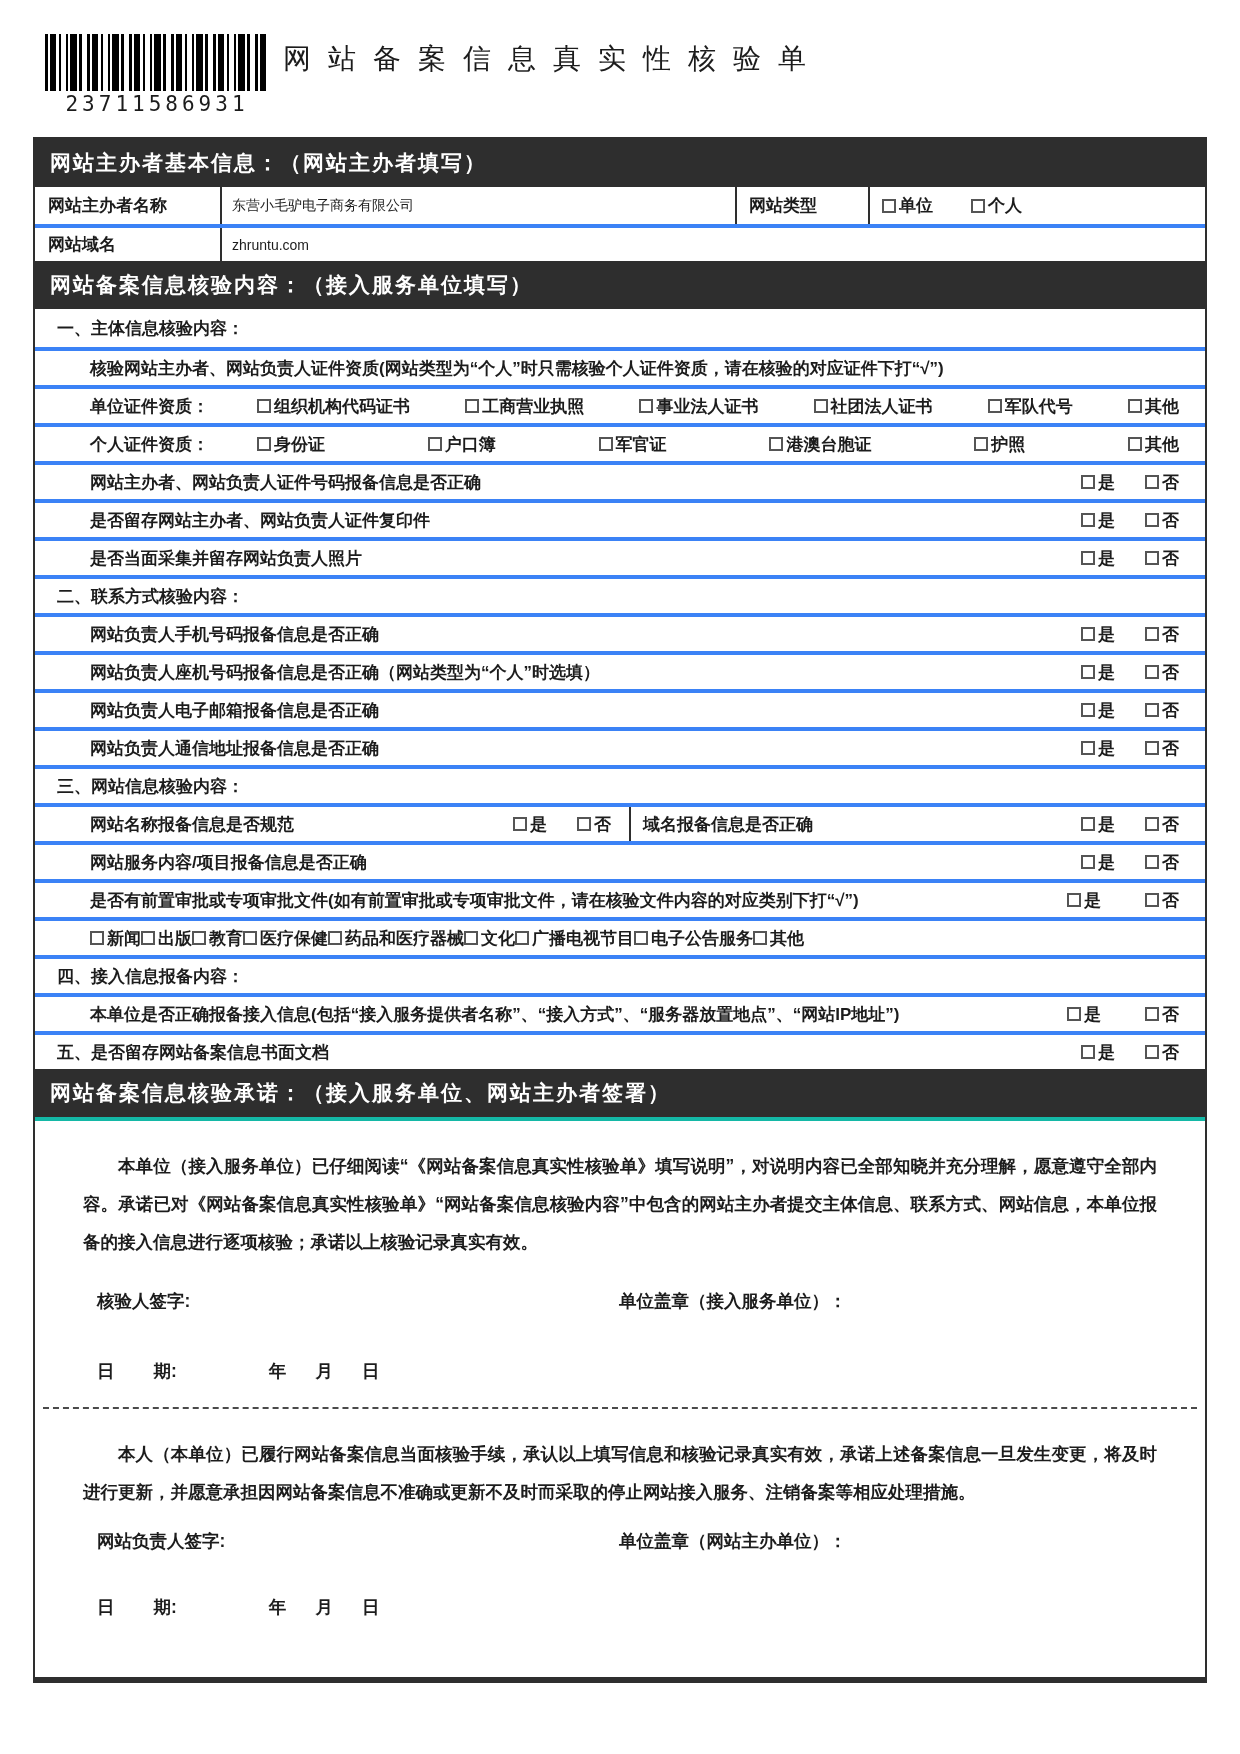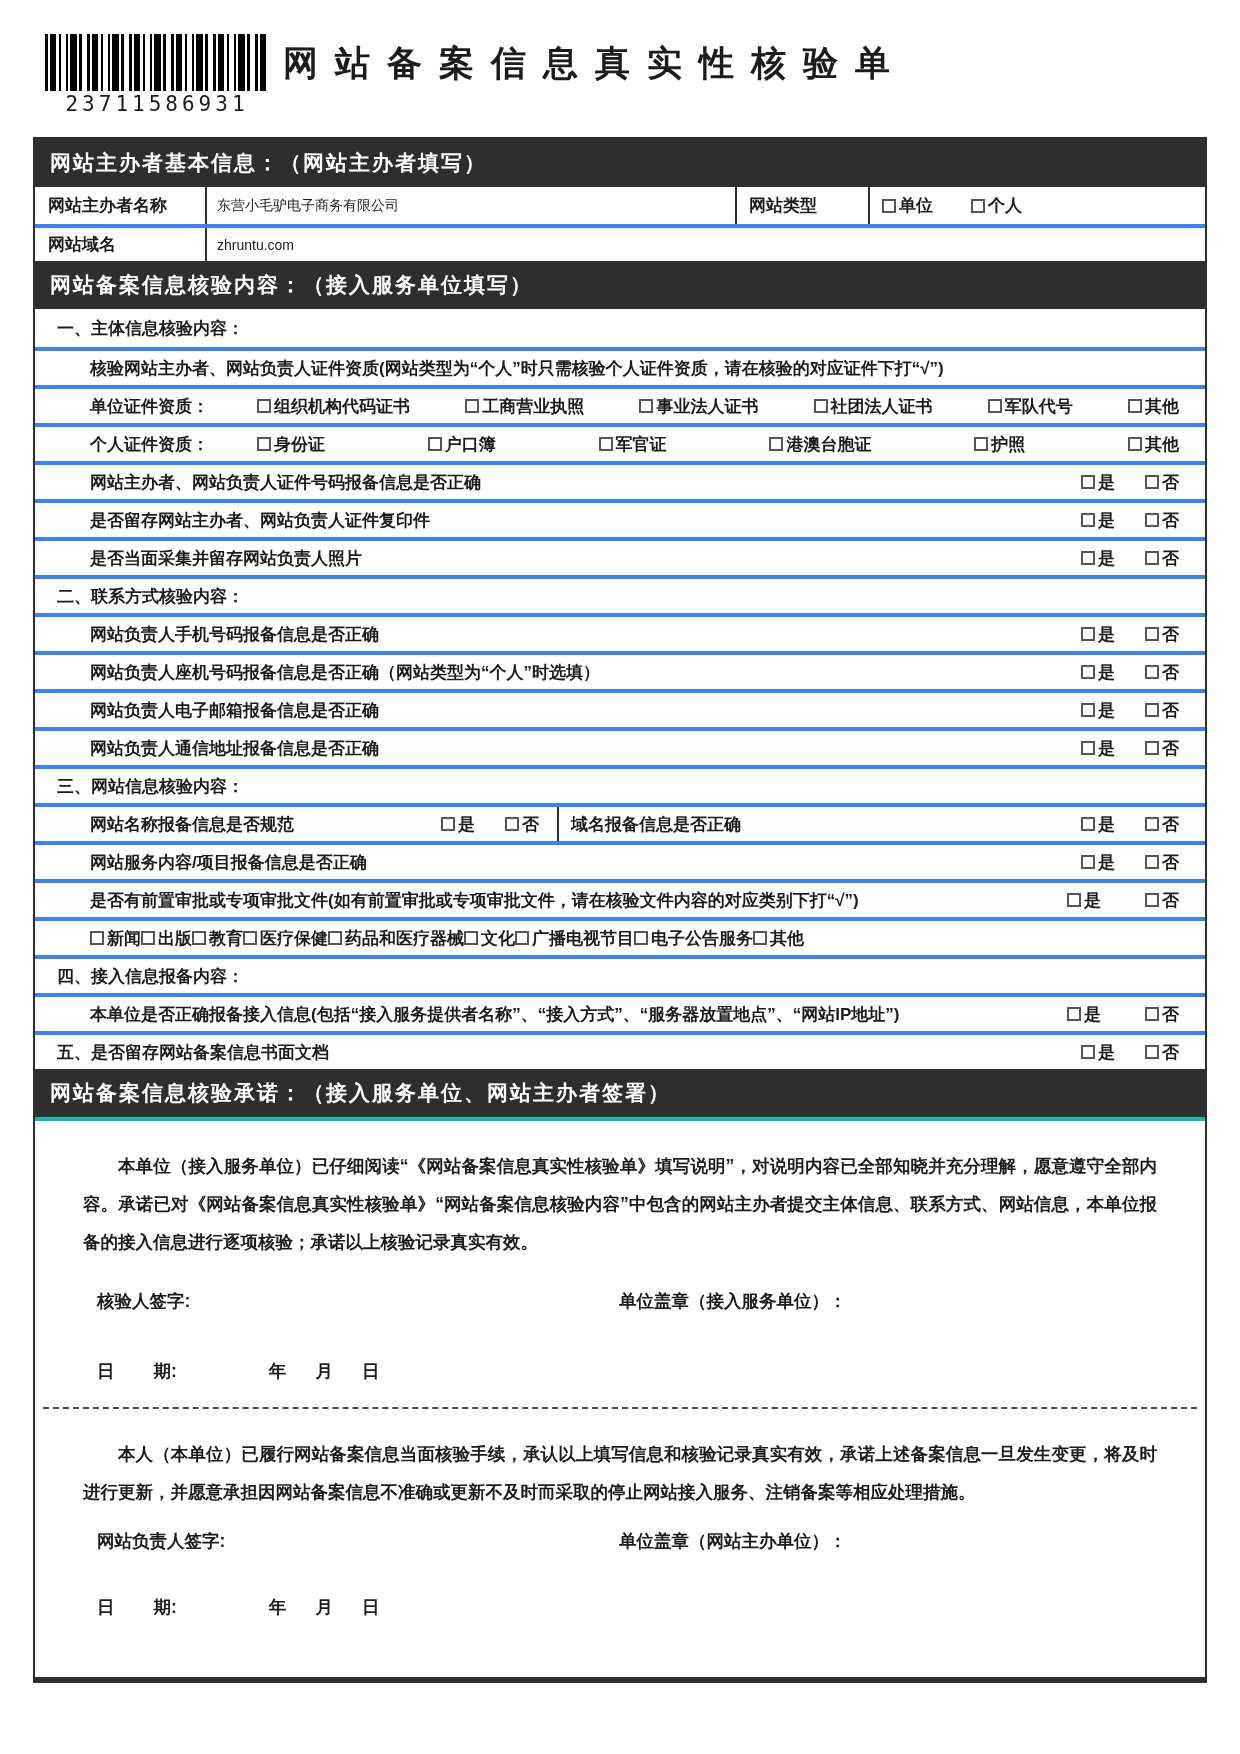--- a/index.html
+++ b/index.html
@@ -6,50 +6,50 @@
   body{width:1240px;height:1754px;font-family:"Liberation Sans",sans-serif;color:#1c1c1c;}
   .page{position:relative;width:1240px;height:1754px;background:#fff;overflow:hidden;}
 
   
   .top{display:flex;align-items:flex-start;padding:34px 0 0 45px;}
   .barcode-block{width:224px;flex:0 0 auto;}
   .barcode{height:57px;width:222px;background:repeating-linear-gradient(90deg,
     #000 0 3px,#fff 3px 5px,#000 5px 11px,#fff 11px 14px,#000 14px 16px,#fff 16px 21px,
     #000 21px 23px,#fff 23px 25px,#000 25px 32px,#fff 32px 34px,#000 34px 37px,#fff 37px 42px);}
   .barcode-num{font-family:"DejaVu Sans Mono",monospace;font-size:21px;letter-spacing:4px;margin-top:1px;text-align:center;}
-  .title{font-size:35px;font-weight:700;letter-spacing:17px;margin:6px 0 0 14px;white-space:nowrap;}
+  .title{font-size:28px;font-weight:400;letter-spacing:17px;margin:6px 0 0 14px;white-space:nowrap;}
 
   
   .form{position:absolute;left:33px;top:137px;width:1174px;height:1546px;box-sizing:border-box;
         border:2px solid #2e2e2e;border-bottom-width:6px;background:#fff;display:flex;flex-direction:column;}
   .bar{height:48px;flex:0 0 auto;background:#2e2e2e;color:#fff;display:flex;align-items:center;
        padding-left:15px;font-size:21px;font-weight:700;letter-spacing:2px;}
   .row{display:flex;align-items:center;height:37px;flex:0 0 auto;border-top:4px solid #3b82f6;
        font-size:17px;font-weight:700;box-sizing:border-box;}
   .row:first-child,.bar + .row{border-top:none;}
   .vrow{height:38px;}
 
-  .c-label{width:170px;padding-left:13px;box-sizing:border-box;}
+  .c-label{width:185px;padding-left:13px;box-sizing:border-box;}
   .c-value{flex:1;border-left:2px solid #2e2e2e;padding-left:10px;font-weight:400;font-size:14px;
            align-self:stretch;display:flex;align-items:center;}
   .c-type{width:133px;border-left:2px solid #2e2e2e;padding-left:12px;align-self:stretch;display:flex;align-items:center;box-sizing:border-box;}
   .c-opts{width:337px;border-left:2px solid #2e2e2e;padding-left:12px;gap:38px;align-self:stretch;display:flex;align-items:center;box-sizing:border-box;}
 
   .sec{padding-left:22px;}
   .indent{padding-left:55px;}
   .opt{display:inline-flex;align-items:center;font-weight:700;white-space:nowrap;}
   .cb{width:14px;height:14px;border:2px solid #555;display:inline-block;margin-right:3px;box-sizing:border-box;background:#fff;flex:0 0 auto;}
   .yn{margin-left:auto;display:flex;gap:30px;padding-right:26px;}
   .yn-tight{margin-left:auto;display:flex;gap:44px;padding-right:26px;}
 
   .certlabel{width:167px;flex:0 0 auto;}
   .certopts{flex:1;display:flex;justify-content:space-between;padding-right:26px;}
   .cats{padding-right:26px;}
 
-  .half-l{width:522px;display:flex;align-items:center;padding-left:55px;box-sizing:border-box;align-self:stretch;}
+  .half-l{width:594px;display:flex;align-items:center;padding-left:55px;box-sizing:border-box;align-self:stretch;}
   .half-l .yn{padding-right:18px;}
   .half-r{flex:1;border-left:2px solid #2e2e2e;display:flex;align-items:center;padding-left:12px;align-self:stretch;}
 
   
   .pledge{flex:1;border-top:4px solid #14b8a6;padding:0 48px;box-sizing:border-box;overflow:hidden;}
   .para{font-size:17.5px;font-weight:700;line-height:38px;text-indent:2em;margin-top:26px;text-align:justify;}
   .signrow{display:flex;margin-top:28px;font-size:17.5px;font-weight:700;padding-left:14px;}
   .signrow .sig{width:522px;flex:0 0 auto;}
   .daterow{display:flex;margin-top:46px;font-size:17.5px;font-weight:700;padding-left:14px;white-space:pre;}
   .daterow .ymd{margin-left:92px;}

